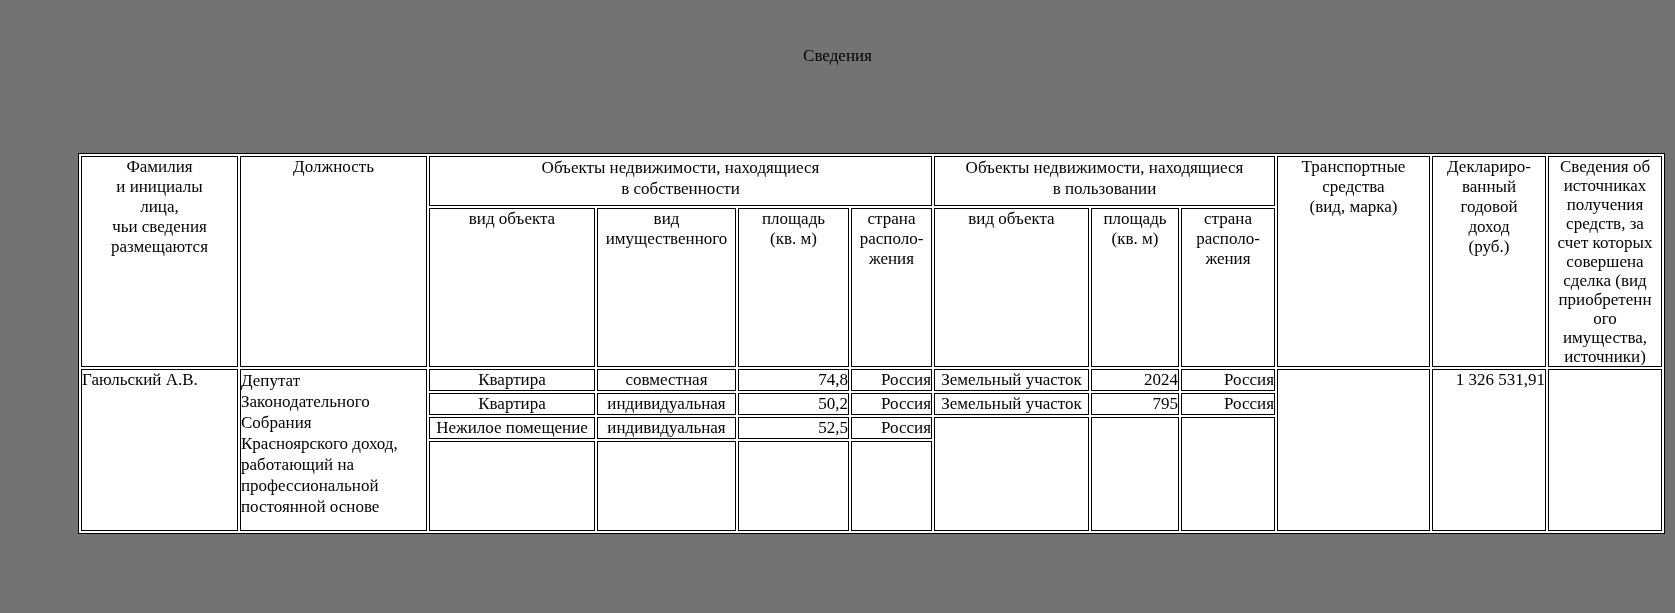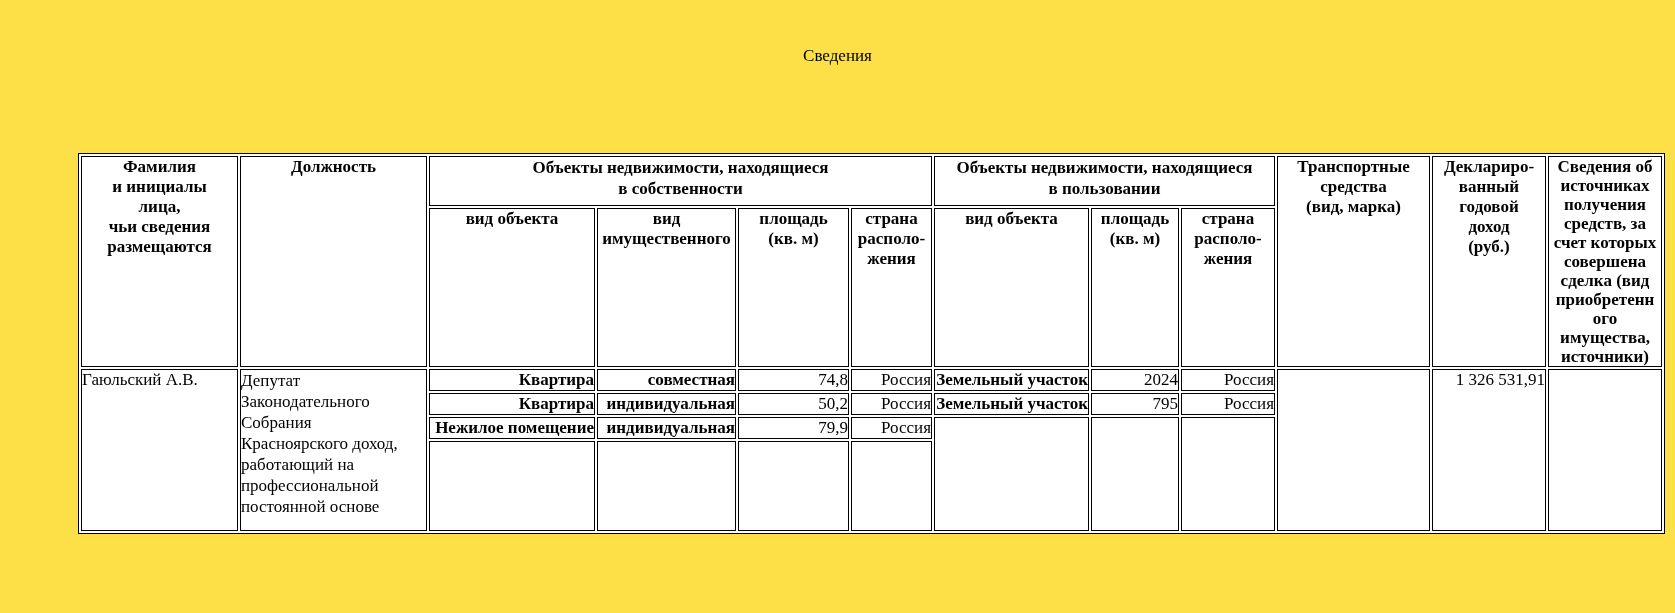--- a/index.html
+++ b/index.html
@@ -9,21 +9,21 @@
     width: 1675px;
     height: 613px;
     font-family: "Liberation Serif", "DejaVu Serif", serif;
     color: #000000;
     position: relative;
   }
   .page {
     position: relative;
     width: 1675px;
     height: 613px;
-    background: #fde047;
+    background: #737373;
     overflow: hidden;
   }
   .title-block {
     position: absolute;
     left: 0;
     top: 44px;
     width: 1675px;
     text-align: center;
     font-size: 17px;
     line-height: 24px;
@@ -42,35 +42,35 @@
     border: 1px solid #000;
     box-sizing: border-box;
     padding: 0;
     white-space: pre-line;
     font-size: 17px;
     vertical-align: top;
     overflow: hidden;
   }
   
   td.hc {
-    font-weight: bold;
+    font-weight: normal;
     text-align: center;
     line-height: 20px;
     margin-top: 20px;
   }
   td.group-h { vertical-align: middle; line-height: 21px; padding-top: 2px; }
   td.name-h { vertical-align: middle; }
   td.pos-h { vertical-align: top; padding-top: 60px; }
   td.sub-h { vertical-align: top; padding-top: 45px; }
   td.transport-h { vertical-align: top; padding-top: 62px; }
   td.income-h { vertical-align: middle; }
   td.sources-h { vertical-align: middle; line-height: 19px; }
   
   td.dc { line-height: 20px; padding-top: 1px; }
-  td.cl { text-align: right; padding-left: 4px; font-weight: bold; }
+  td.cl { text-align: center; padding-left: 4px; }
   td.cc { text-align: right; }
   td.pos-c { line-height: 21px; padding-left: 5px; padding-top: 2px; }
   td.name-c { padding-left: 4px; padding-top: 2px; margin-top: 24px; }
   td.income-c { text-align: right; padding-top: 2px; }
   tr.r1 { height: 50px; }
   tr.r2 { height: 158px; }
   tr.dr { height: 20px; }
   tr.fr { height: 90px; }
 </style>
 </head>
@@ -175,21 +175,21 @@
       <td class="dc cc">50,2</td>
       <td class="dc cc">Россия</td>
       <td class="dc cl">Земельный участок</td>
       <td class="dc cc">795</td>
       <td class="dc cc">Россия</td>
     </tr>
 
     <tr class="dr">
       <td class="dc cl">Нежилое помещение</td>
       <td class="dc cl">индивидуальная</td>
-      <td class="dc cc">79,9</td>
+      <td class="dc cc">52,5</td>
       <td class="dc cc">Россия</td>
       <td class="dc" rowspan="2"></td>
       <td class="dc" rowspan="2"></td>
       <td class="dc" rowspan="2"></td>
     </tr>
 
     <tr class="fr">
       <td class="dc"></td>
       <td class="dc"></td>
       <td class="dc"></td>

